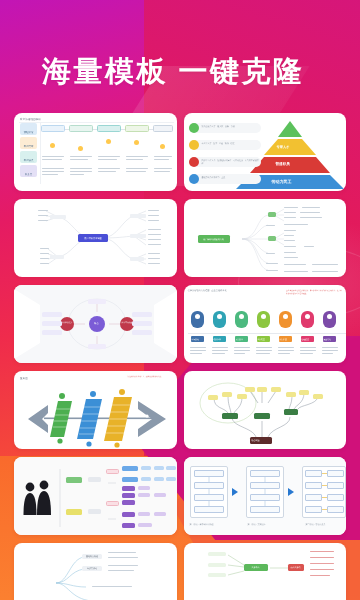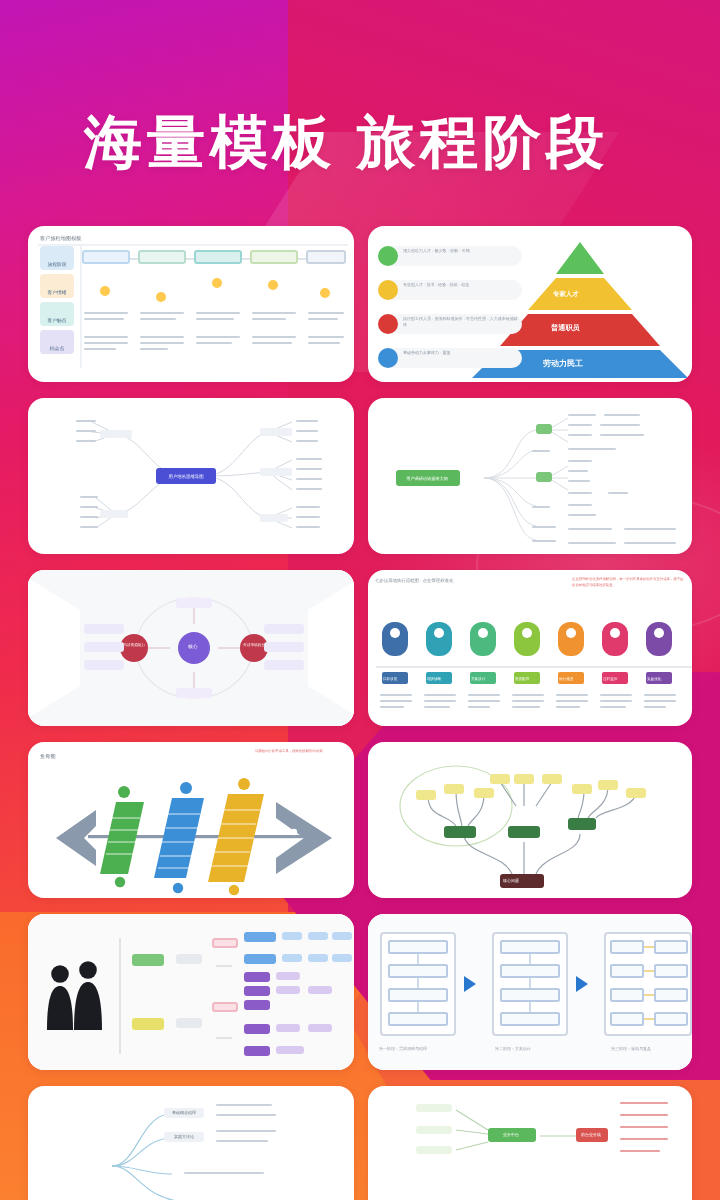--- a/index.html
+++ b/index.html
@@ -108,21 +108,21 @@
   <div class="bg-right"></div>
   <div class="bg-orange-bottom"></div>
   <div class="bg-wedge2"></div>
   <div class="bg-wedge"></div>
   <div class="bg-arrow-hero"></div>
   <div class="bg-swirl"></div>
   <div class="bg-swirl2"></div>
 </div>
 
 <div id="header">
-  <h1>海量模板 旅程阶段</h1>
+  <h1>海量模板 一键克隆</h1>
 </div>
 
 <div id="grid">
 
   <div class="card c1">
     <div class="inner">
       <div class="hdr">客户旅程地图模板</div>
 
       <div class="rowlbl" style="top:10px;background:#dbeaf7">旅程阶段</div>
       <div class="rowlbl" style="top:24px;background:#fdecd4">客户情绪</div>

